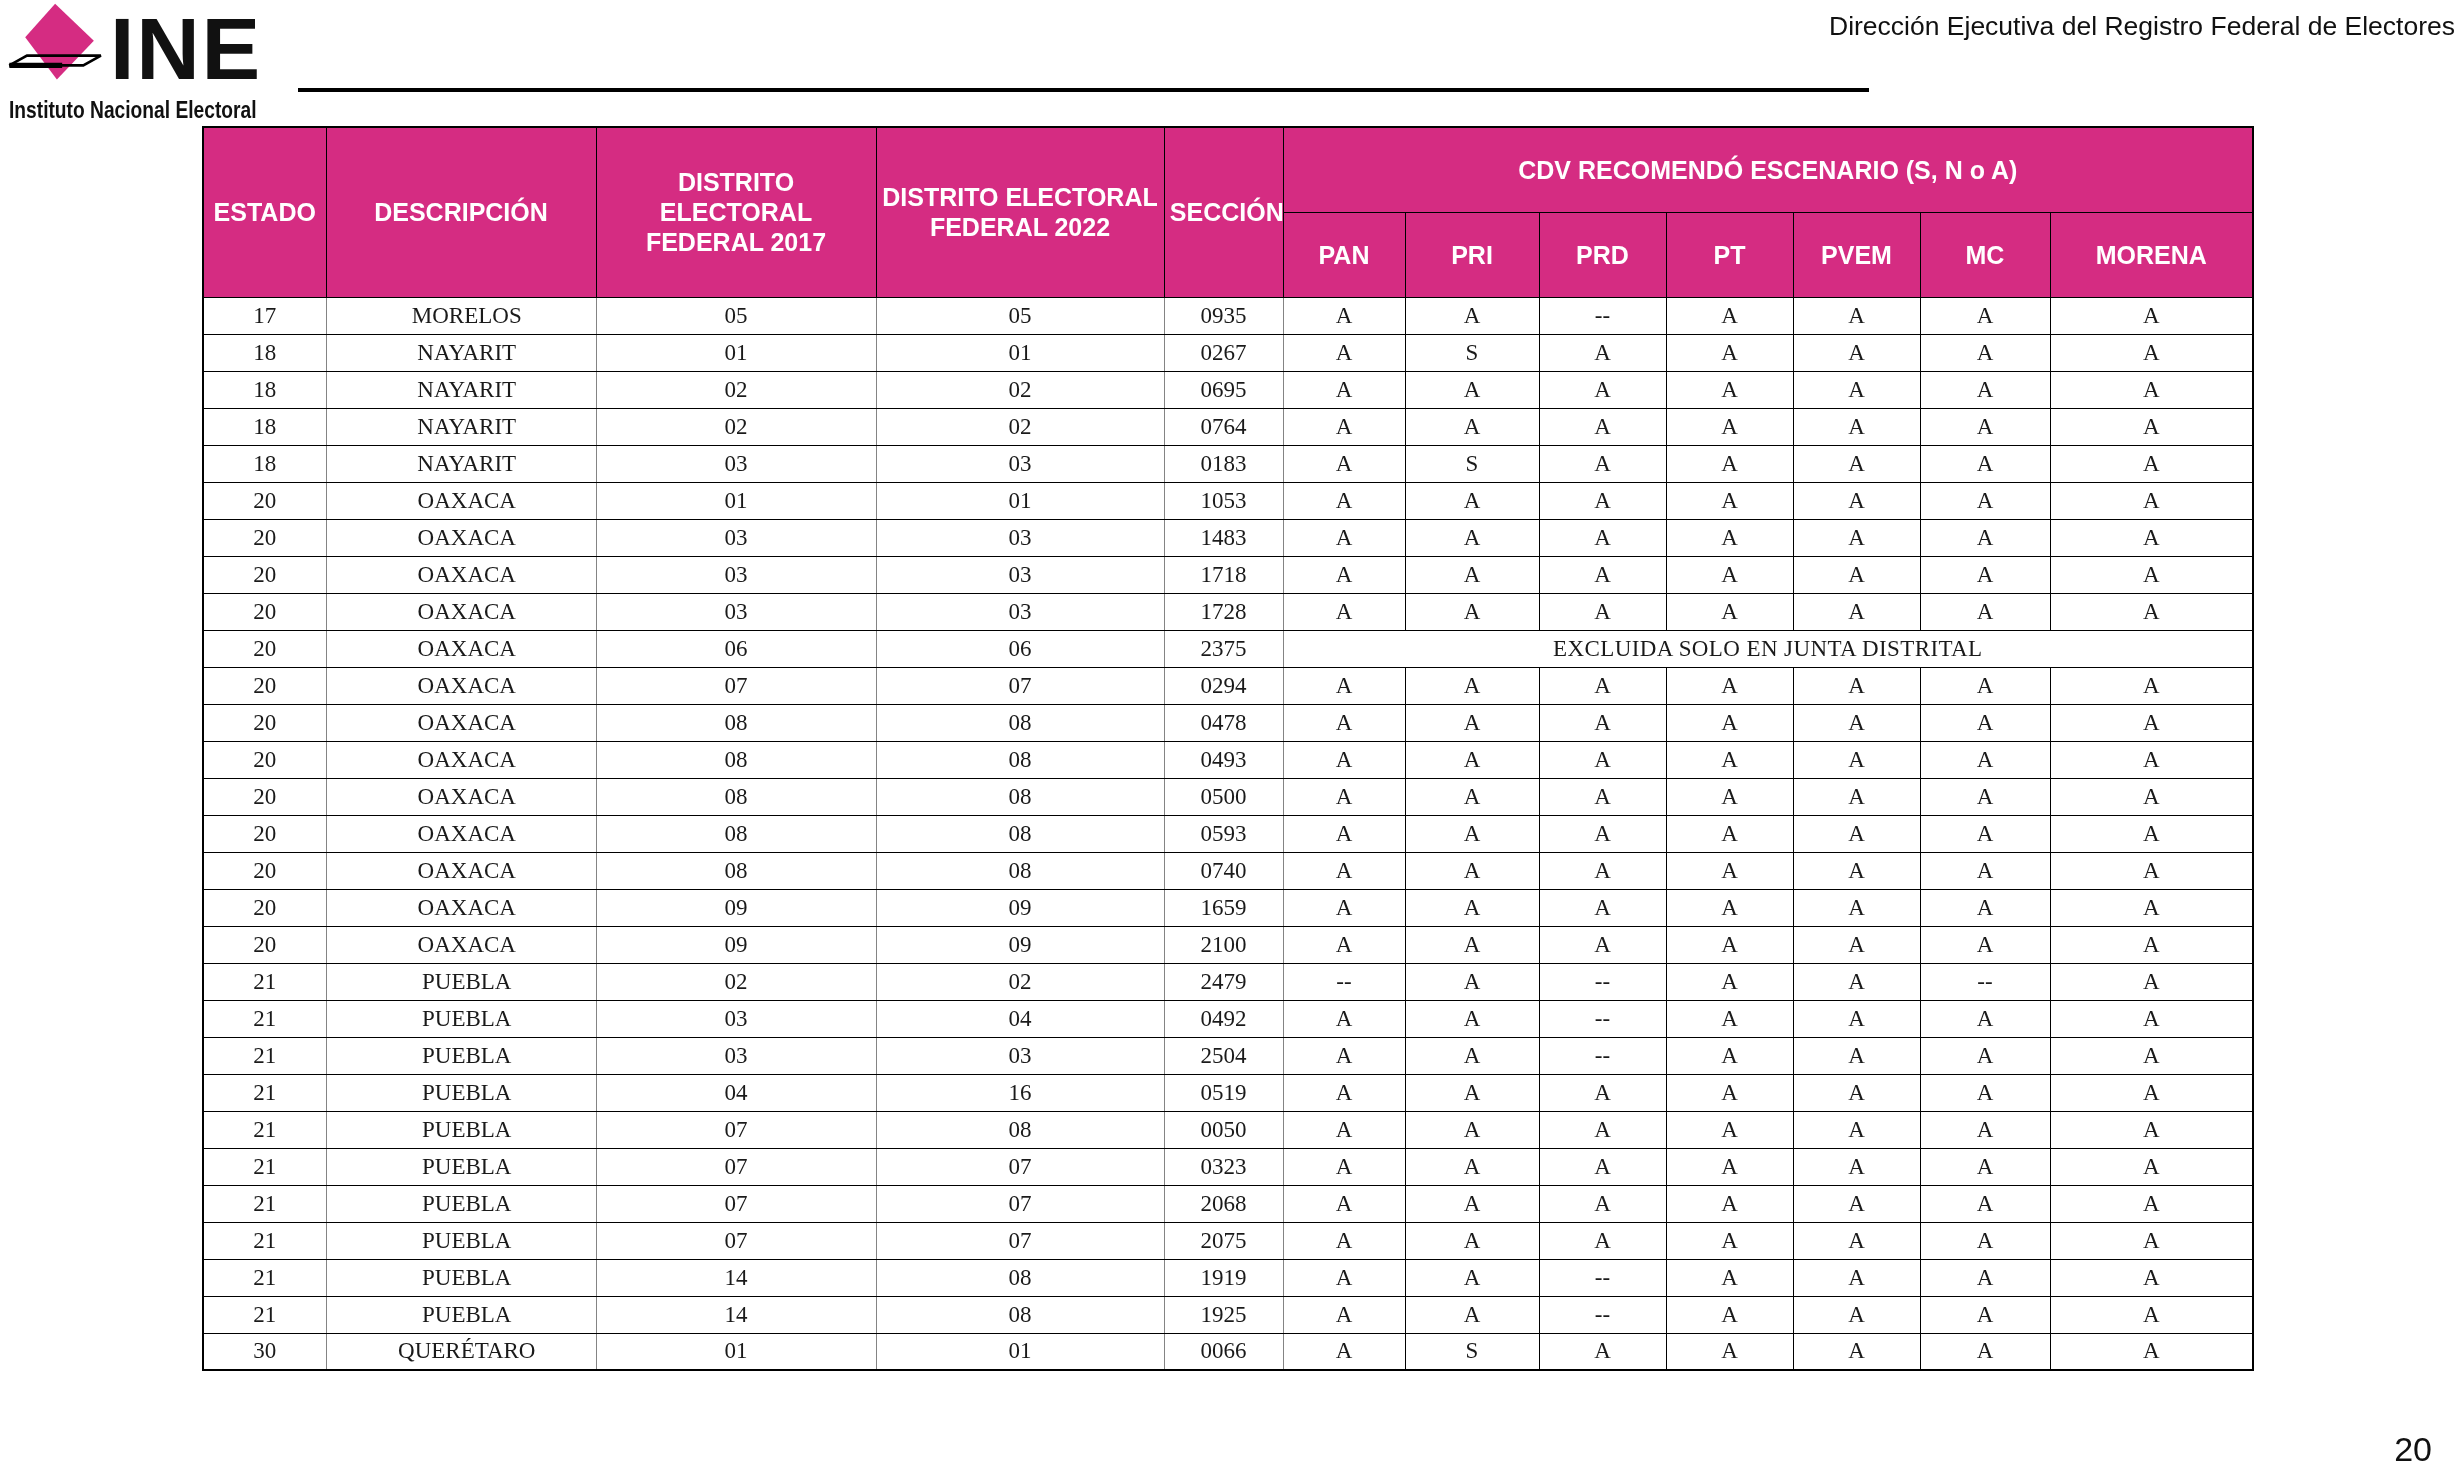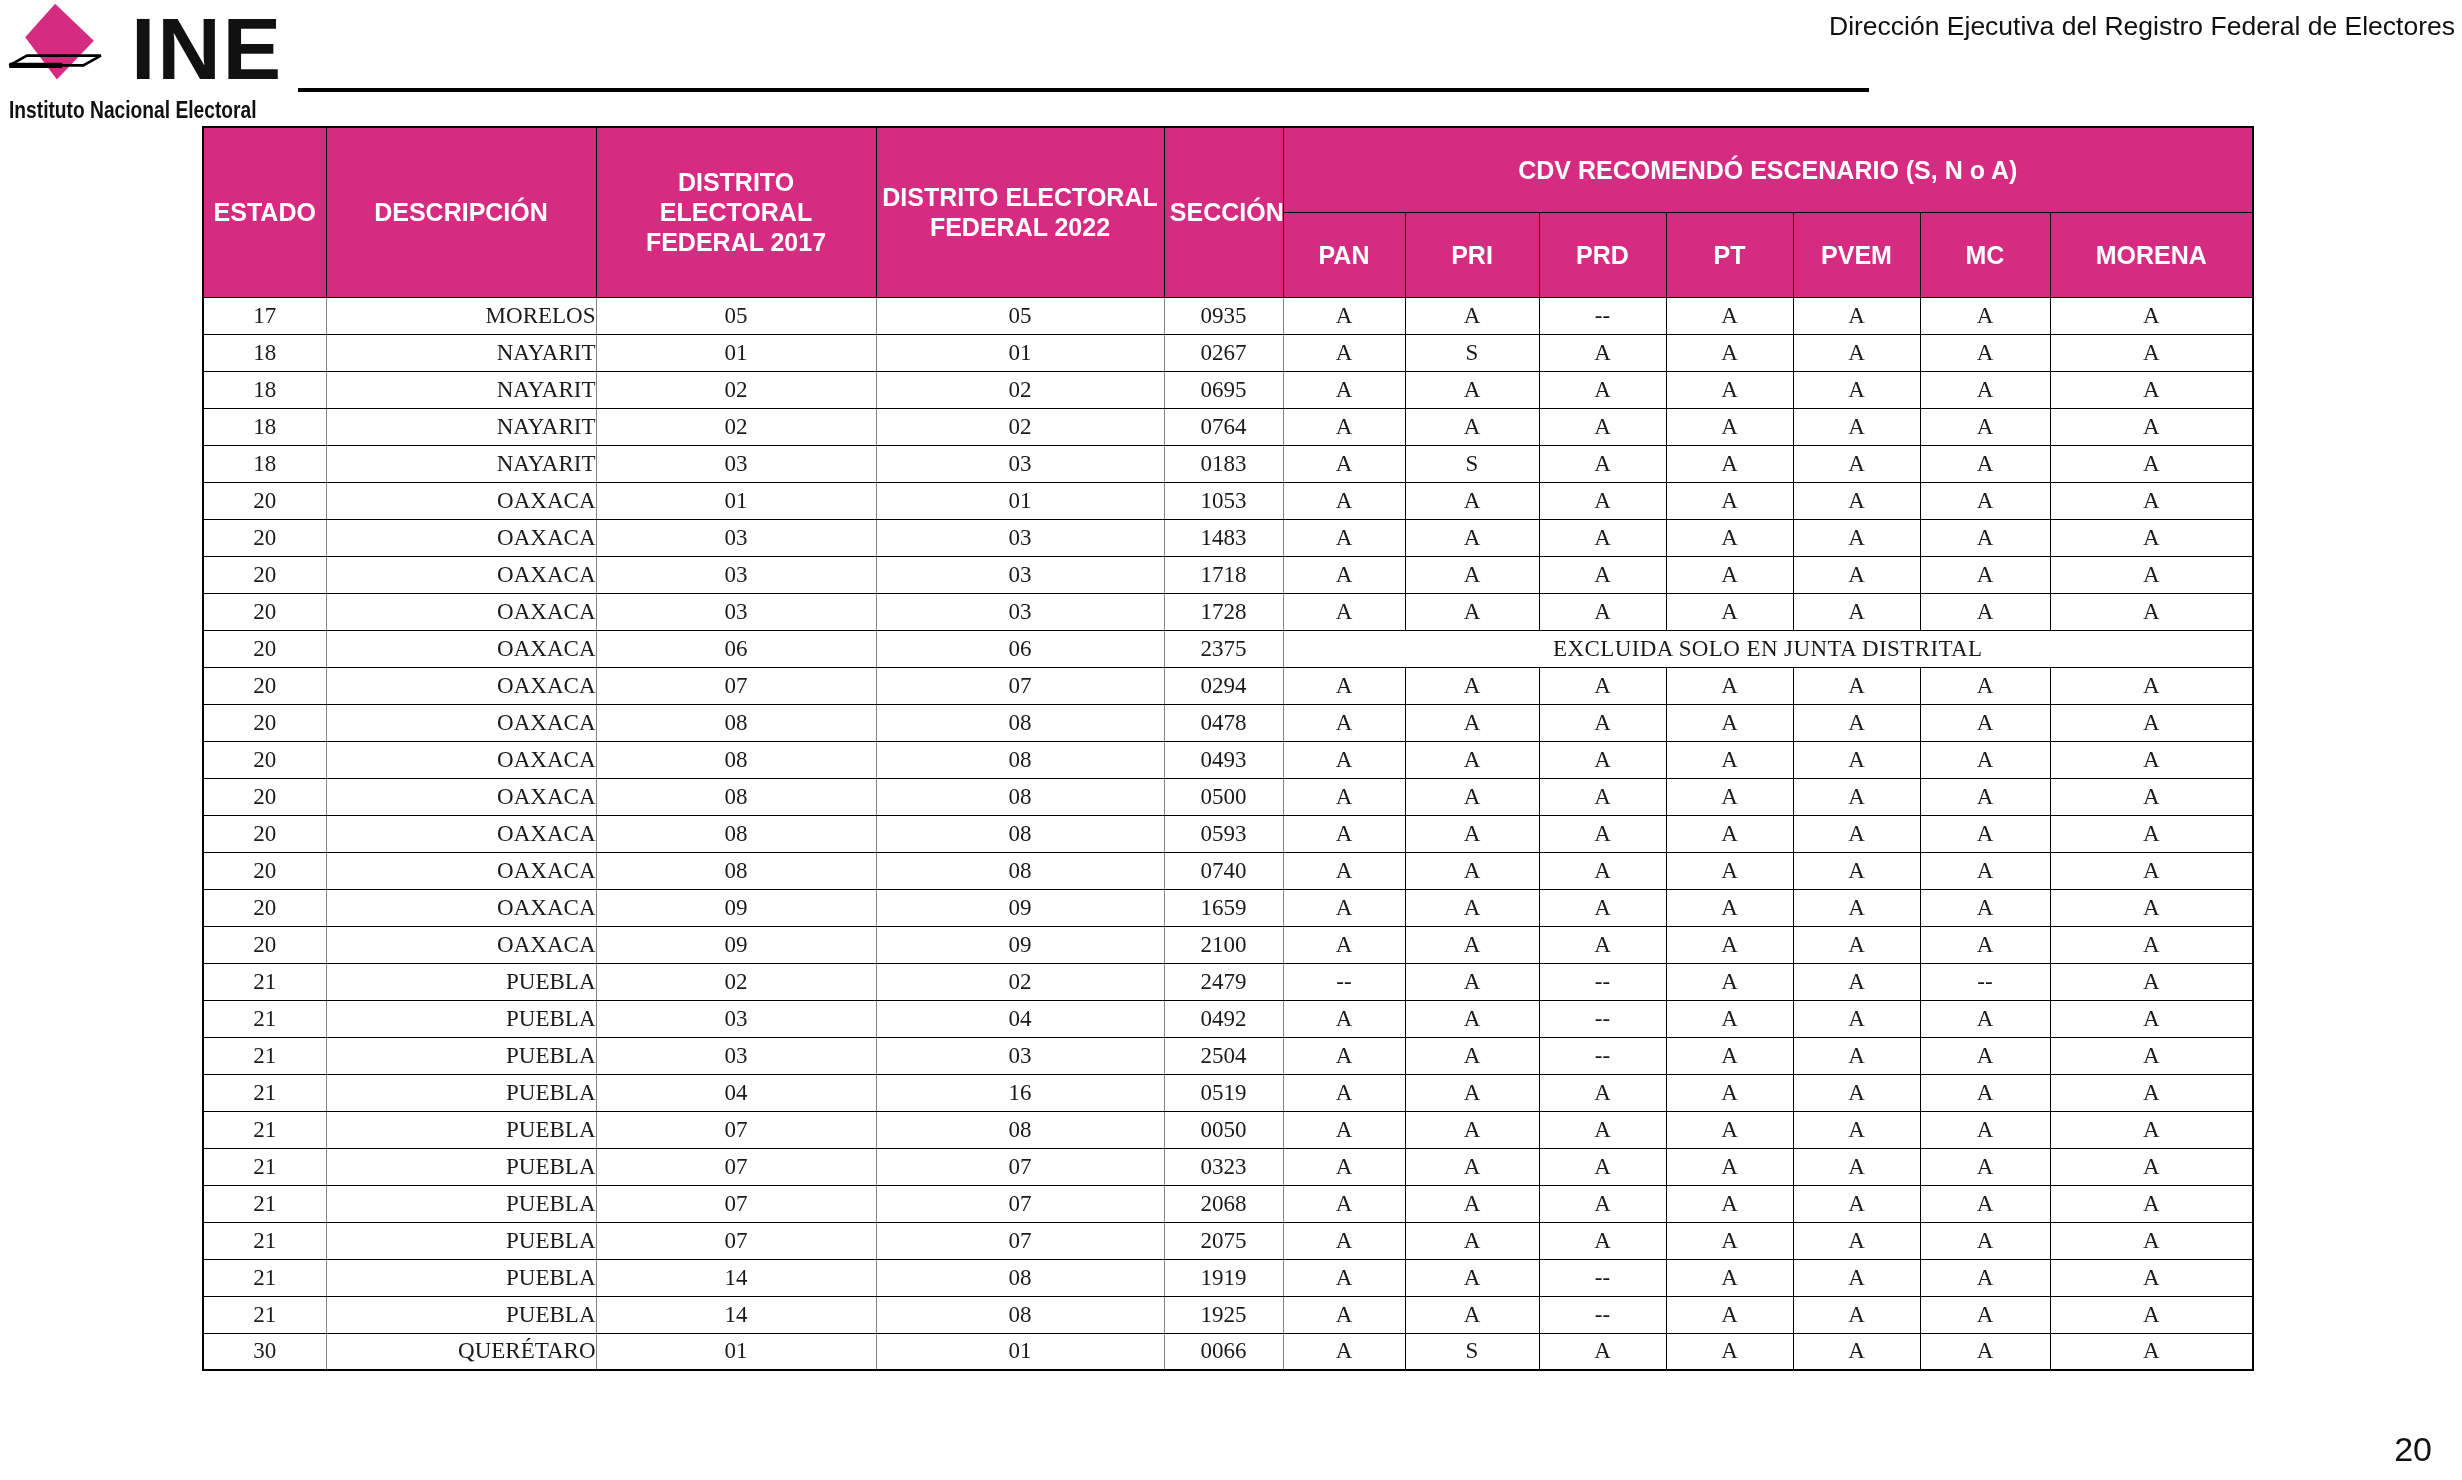--- a/index.html
+++ b/index.html
@@ -11,21 +11,21 @@
     font-family: "Liberation Sans", "DejaVu Sans", sans-serif;
     color: #1a1a1a;
     overflow: hidden;
   }
 
   
   .logo-mark { position: absolute; left: 1.8px; top: 1.8px; }
   .ine-word {
     position: absolute; left: 110px; top: 5.3px;
     font-size: 88px; line-height: 88px; font-weight: 900;
-    letter-spacing: 1.8px; color: #111111; margin-left: 21px;
+    letter-spacing: 1.8px; color: #111111;
   }
   .ine-sub {
     position: absolute; left: 8.8px; top: 96px;
     font-size: 24px; font-weight: 700; color: #111111;
     white-space: nowrap;
     transform: scaleX(0.80); transform-origin: left center;
   }
   .header-rule {
     position: absolute; left: 298px; top: 88px;
     width: 1571px; height: 3.5px; background: #000000;
@@ -55,21 +55,21 @@
   table.cdv td {
     font-size: 23px; color: #1a1a1a;
     border-top: 1.8px solid #000000; border-bottom: 1.8px solid #000000;
     border-left: 0.9px solid #000000; border-right: 0.9px solid #000000;
     padding: 0; text-align: center; vertical-align: middle;
     overflow: hidden; white-space: nowrap;
   }
   table.cdv td.lsec {
     border-left: 0.9px solid #848484; border-right: 0.9px solid #848484;
   }
-  table.cdv td.td-desc { text-align: right; padding-left: 11.5px; }
+  table.cdv td.td-desc { text-align: center; padding-left: 11.5px; }
   table.cdv td.td-excluded { letter-spacing: 0.4px; }
 
   
   .pageno {
     position: absolute; right: 30px; top: 1430px;
     font-size: 34px; color: #111111;
   }
 </style>
 </head>
 <body>

